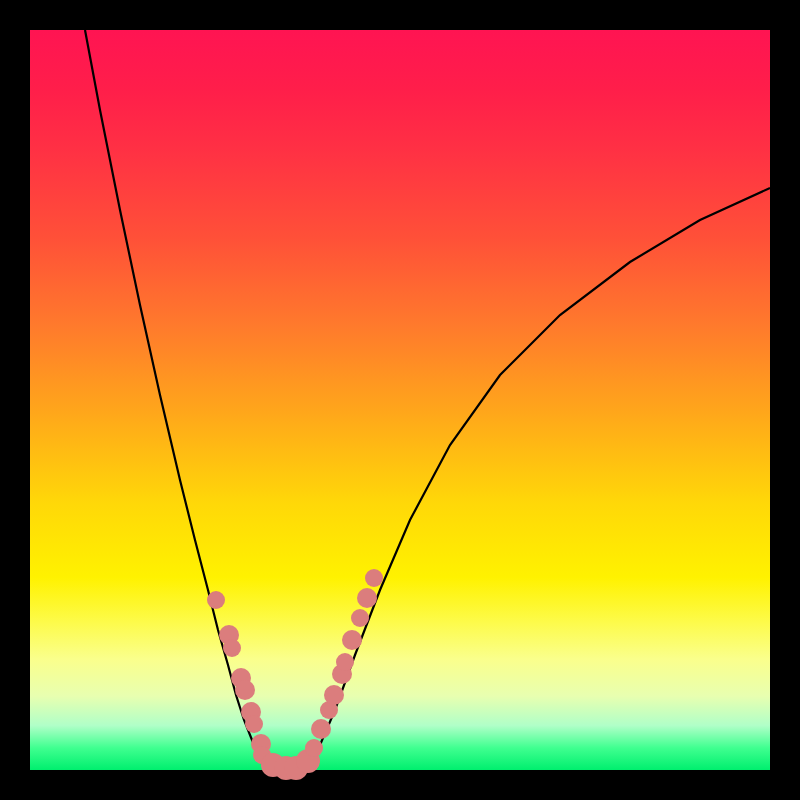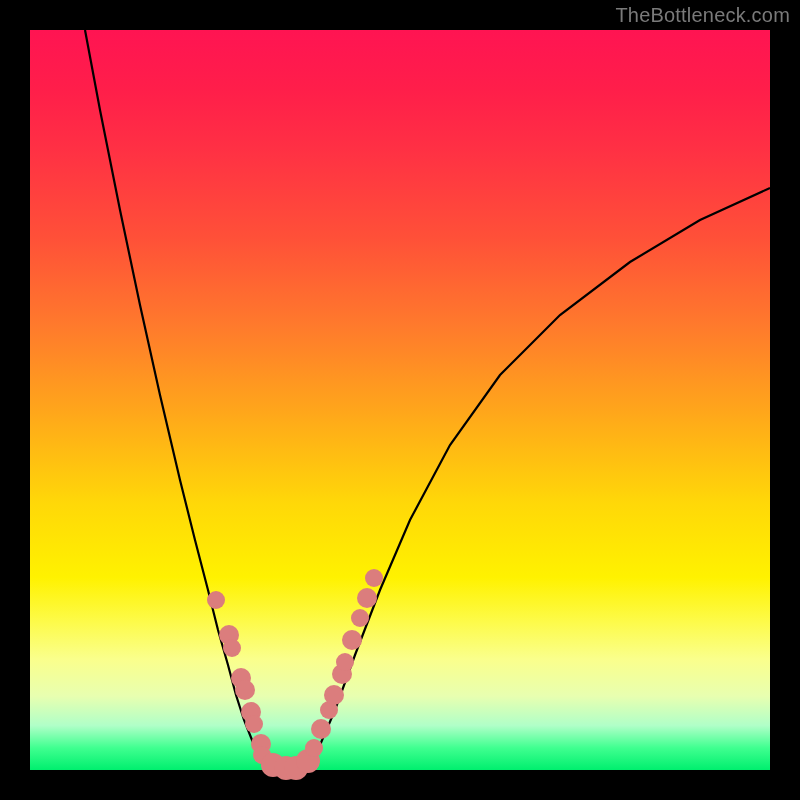--- a/index.html
+++ b/index.html
@@ -97,15 +97,14 @@
         <circle cx="304" cy="665" r="10" class="marker"></circle>
         <circle cx="312" cy="644" r="10" class="marker"></circle>
         <circle cx="315" cy="632" r="9" class="marker"></circle>
         <circle cx="322" cy="610" r="10" class="marker"></circle>
         <circle cx="330" cy="588" r="9" class="marker"></circle>
         <circle cx="337" cy="568" r="10" class="marker"></circle>
         <circle cx="344" cy="548" r="9" class="marker"></circle>
       </g>
   </svg>
 
-  <div class="watermark">TheBottleneck.com</div>
 
 </div>
 
 </body></html>

